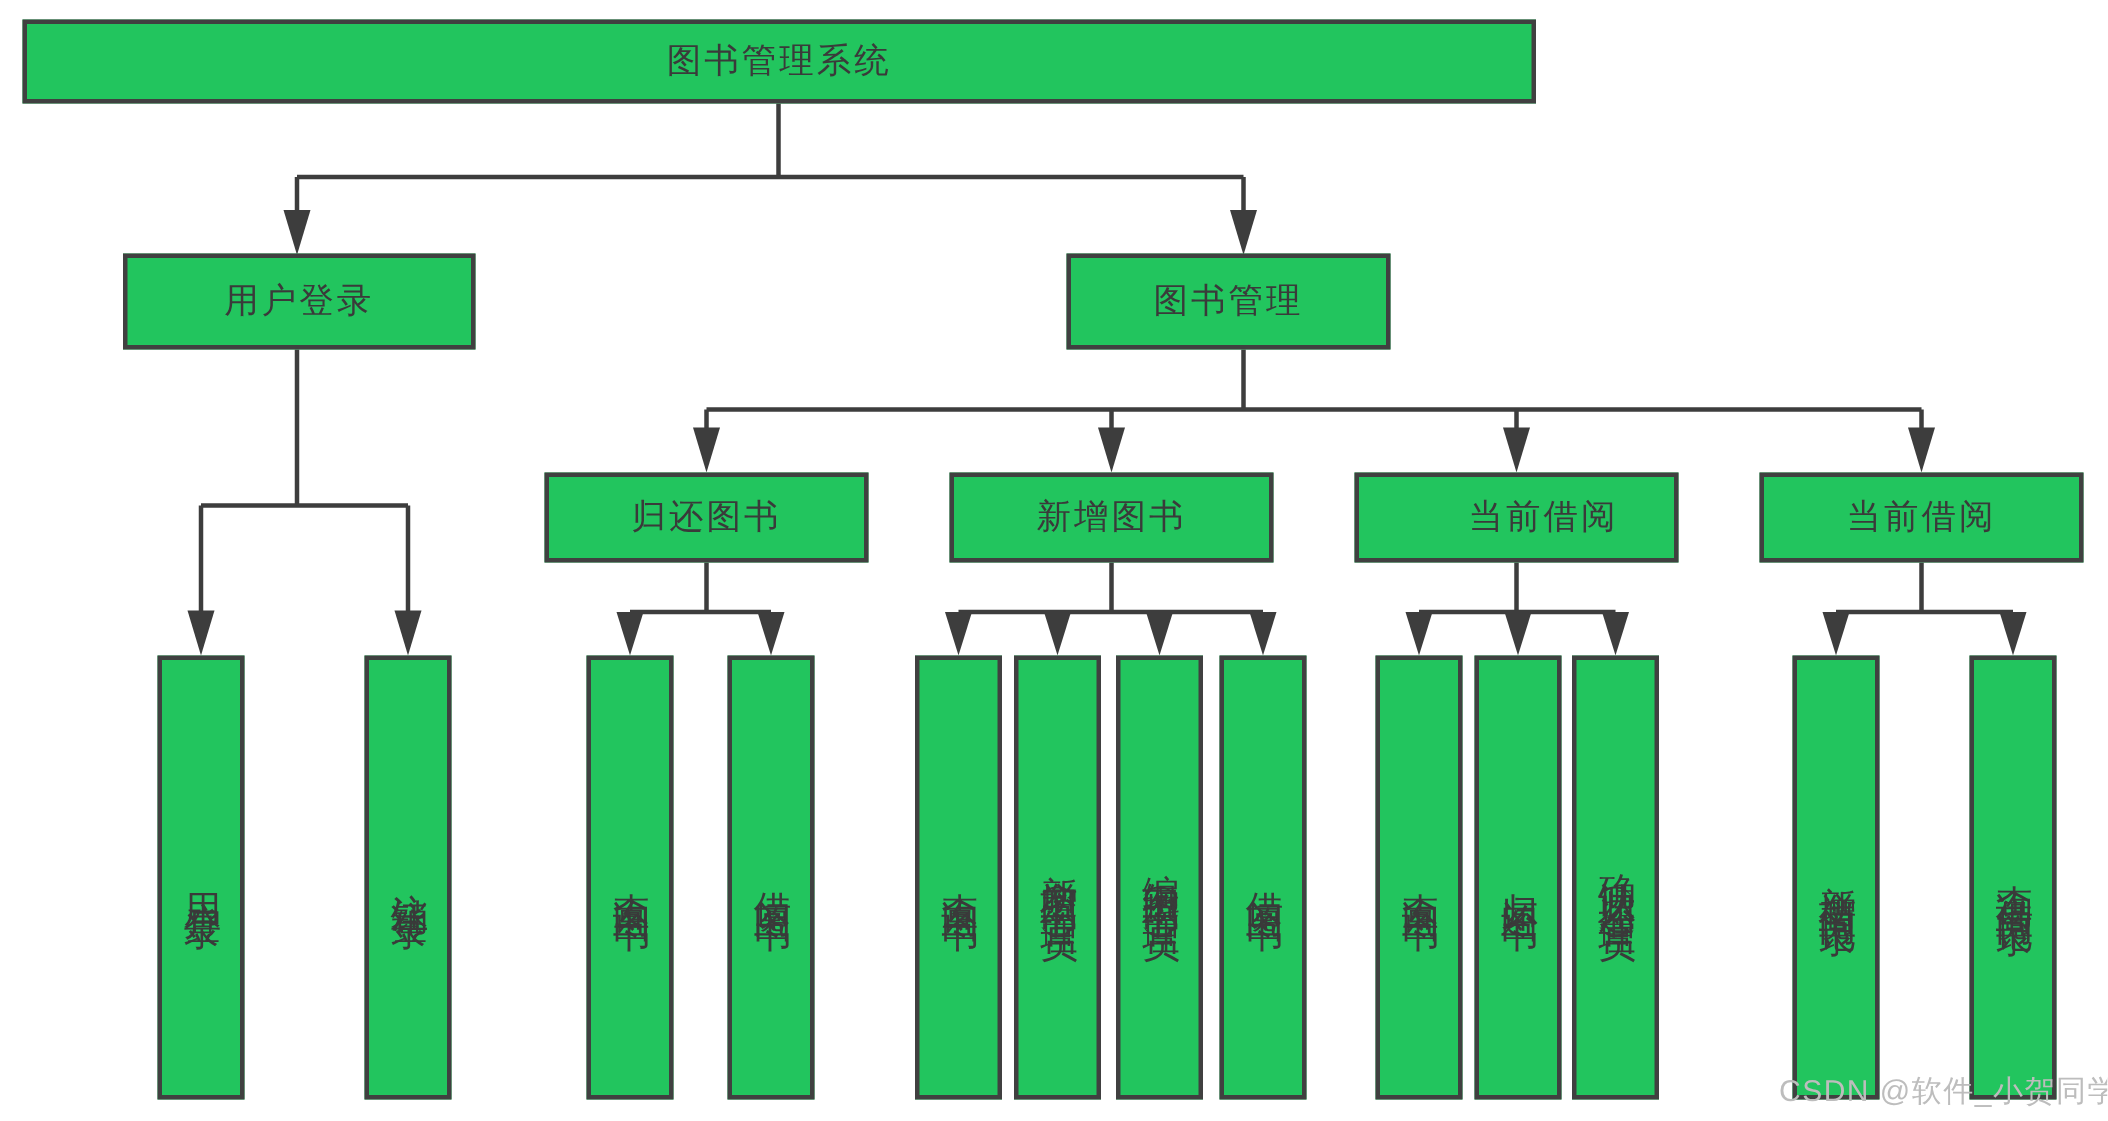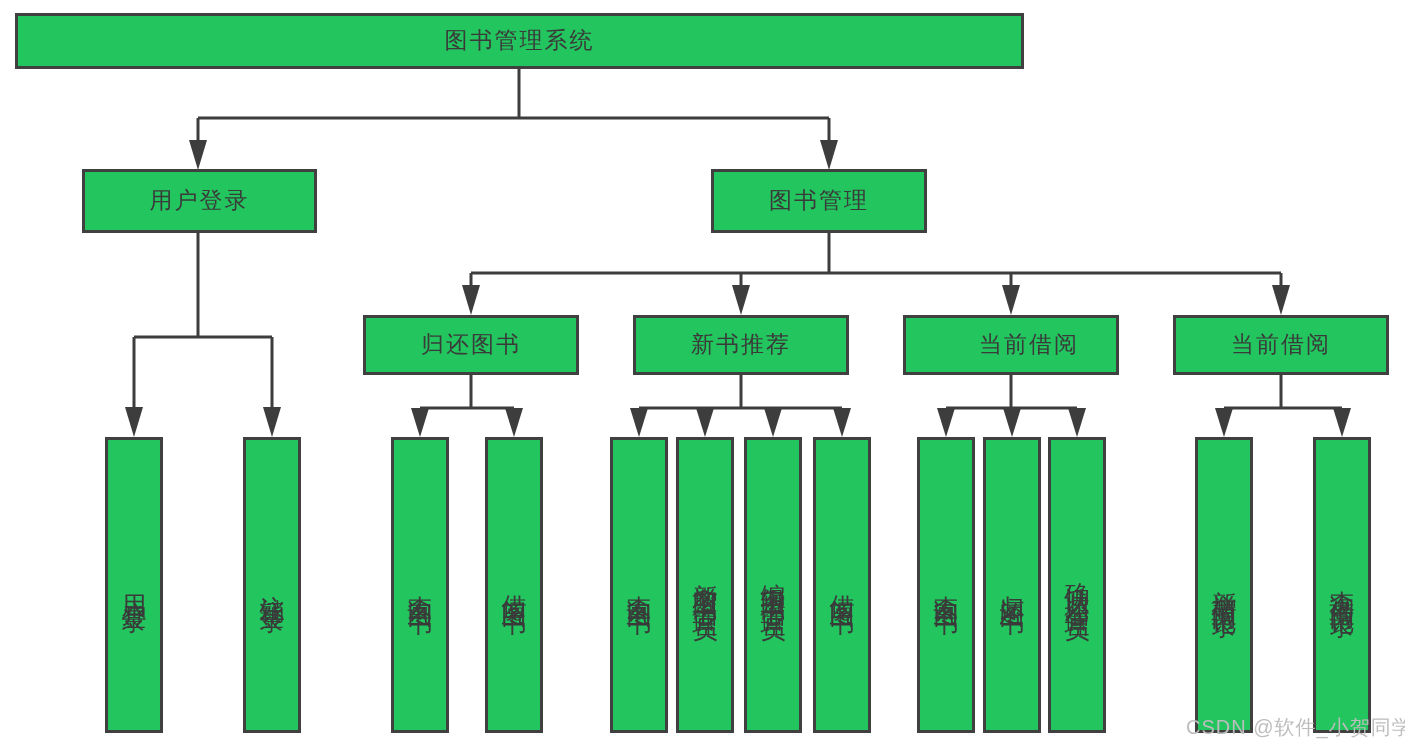--- a/index.html
+++ b/index.html
@@ -135,21 +135,21 @@
       <polygon points="1333,408 1351,408 1342,437"></polygon>
     </g>
   </svg>
 
   <div class="node root">图书管理系统</div>
 
   <div class="node l2a">用户登录</div>
   <div class="node l2b">图书管理</div>
 
   <div class="node l3 l3a">归还图书</div>
-  <div class="node l3 l3b">新书推荐</div>
+  <div class="node l3 l3b">新增图书</div>
   <div class="node l3 l3c">当前借阅</div>
   <div class="node l3 l3d">当前借阅</div>
 
   <div class="node leaf f1a">用户登录</div>
   <div class="node leaf f1b">注销登录</div>
 
   <div class="node leaf f2a">查询图书</div>
   <div class="node leaf f2b">借阅图书</div>
 
   <div class="node leaf f3a">查询图书</div>

